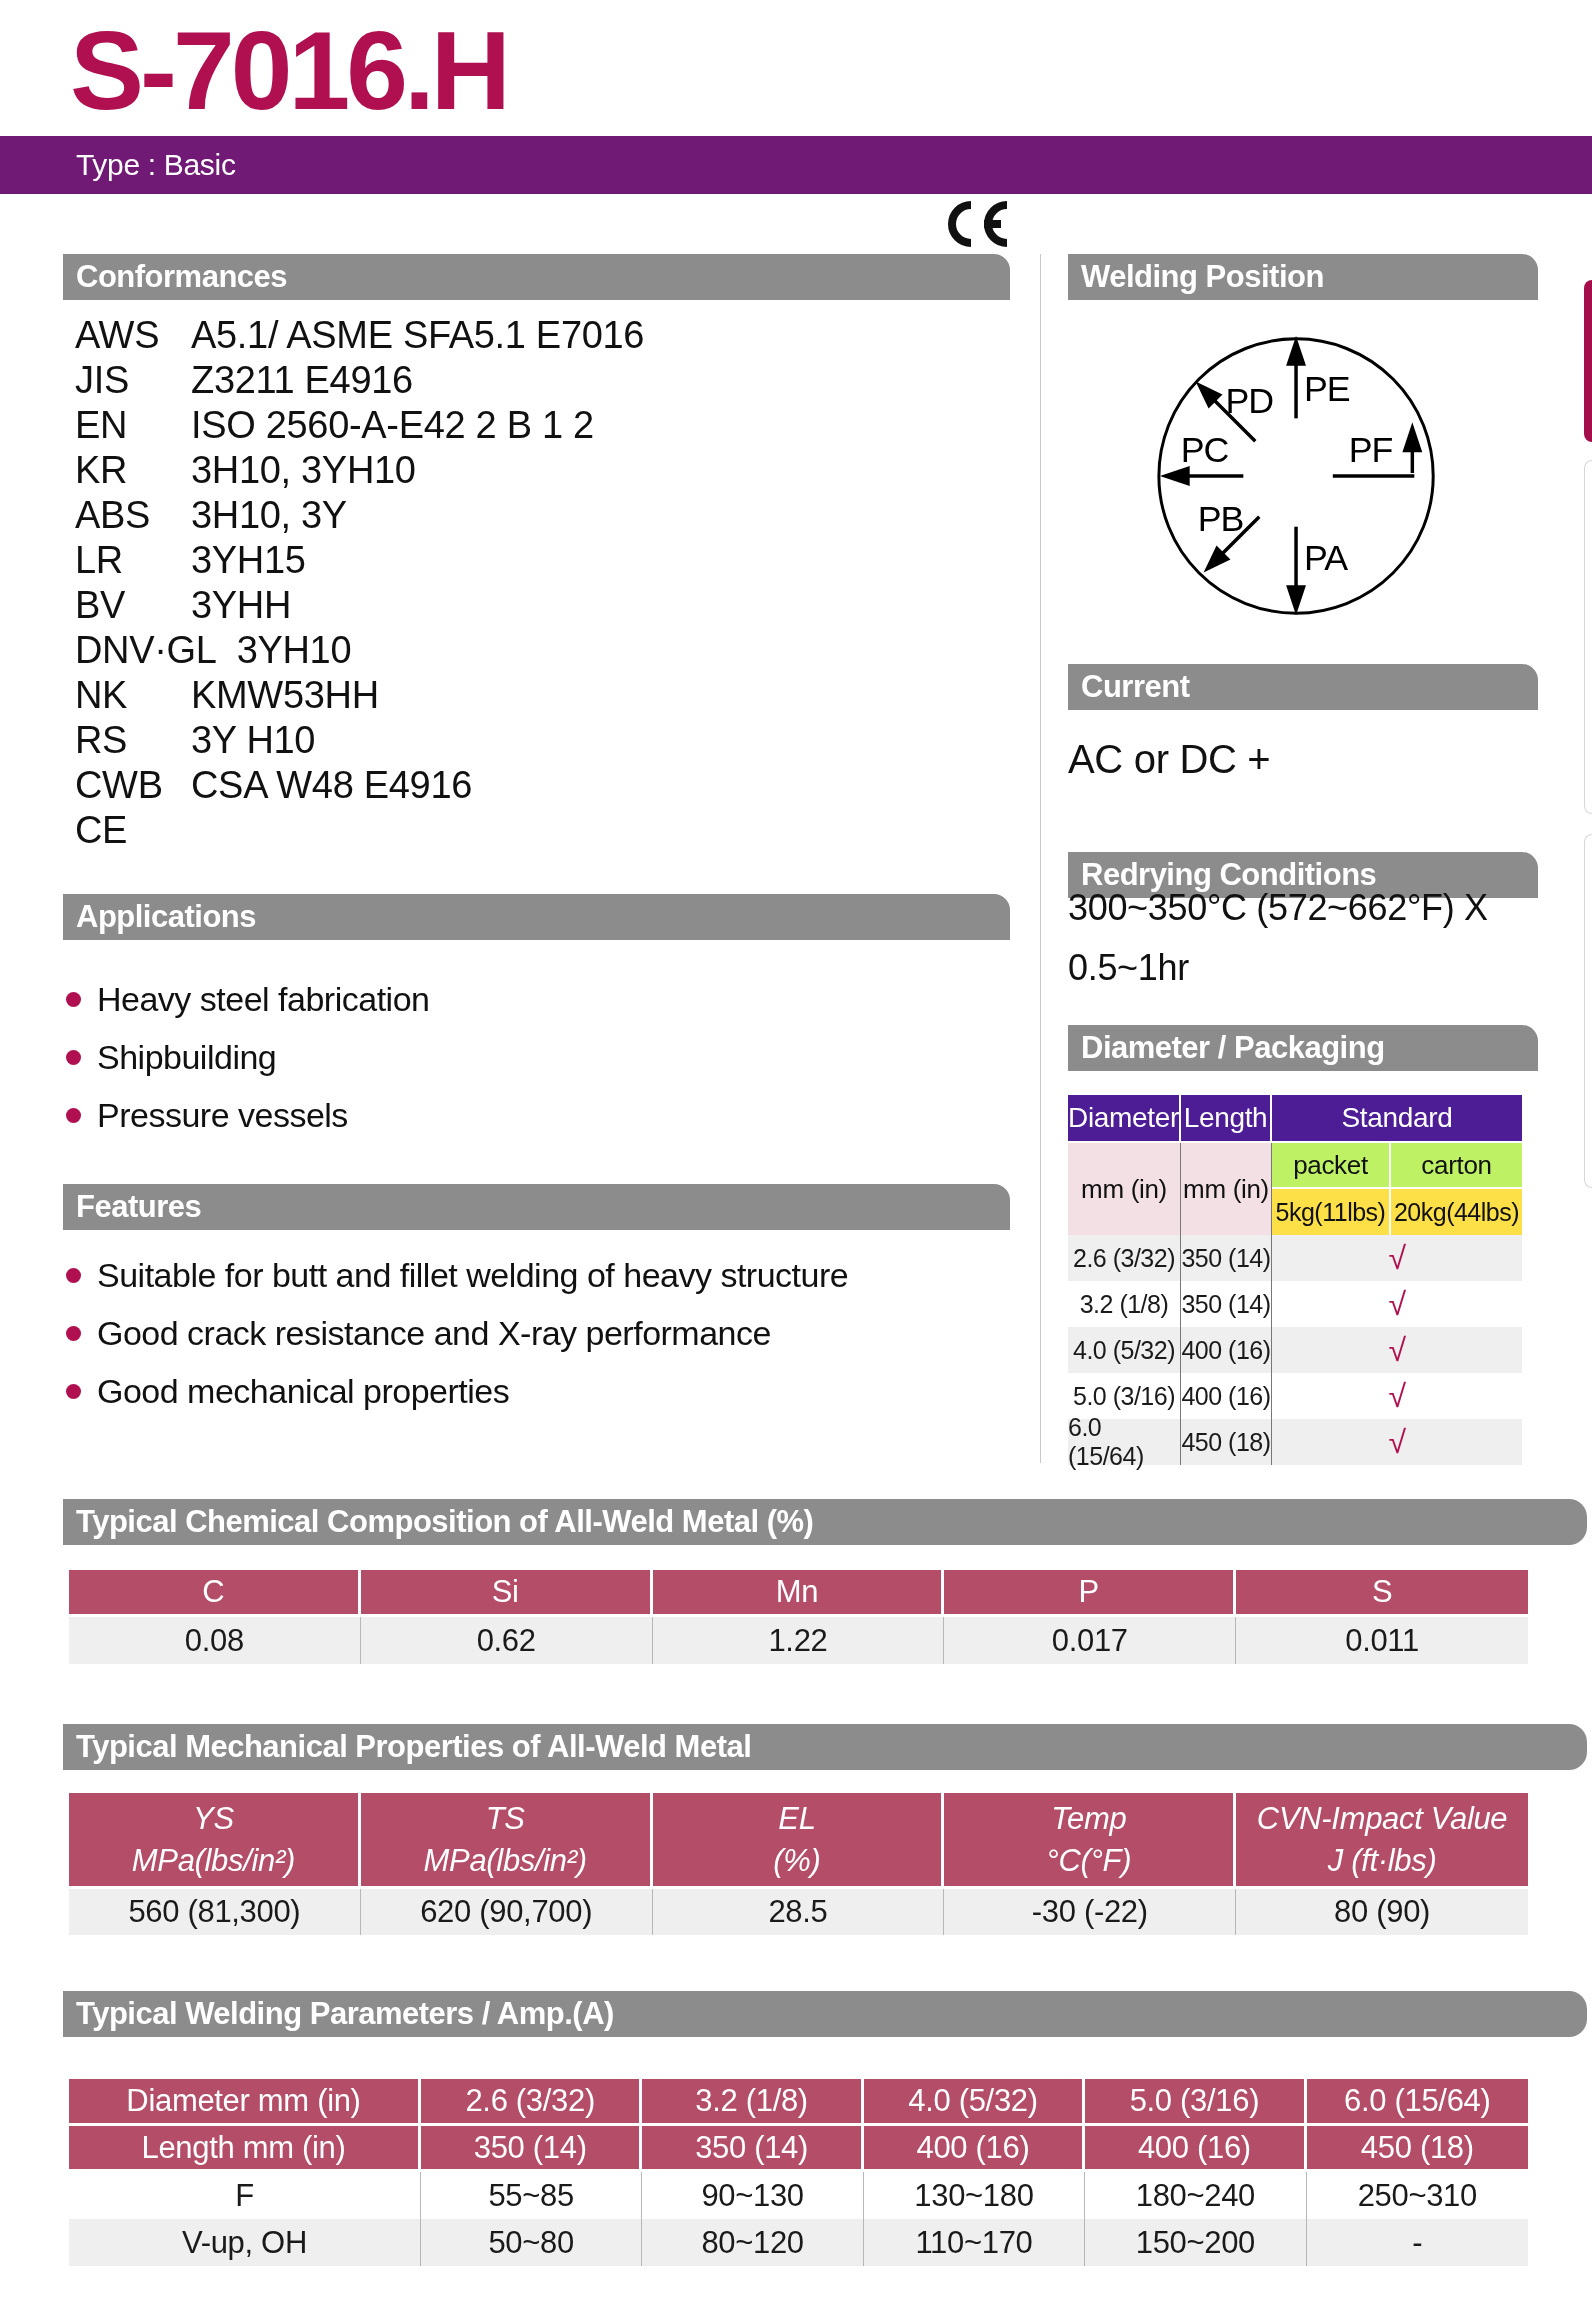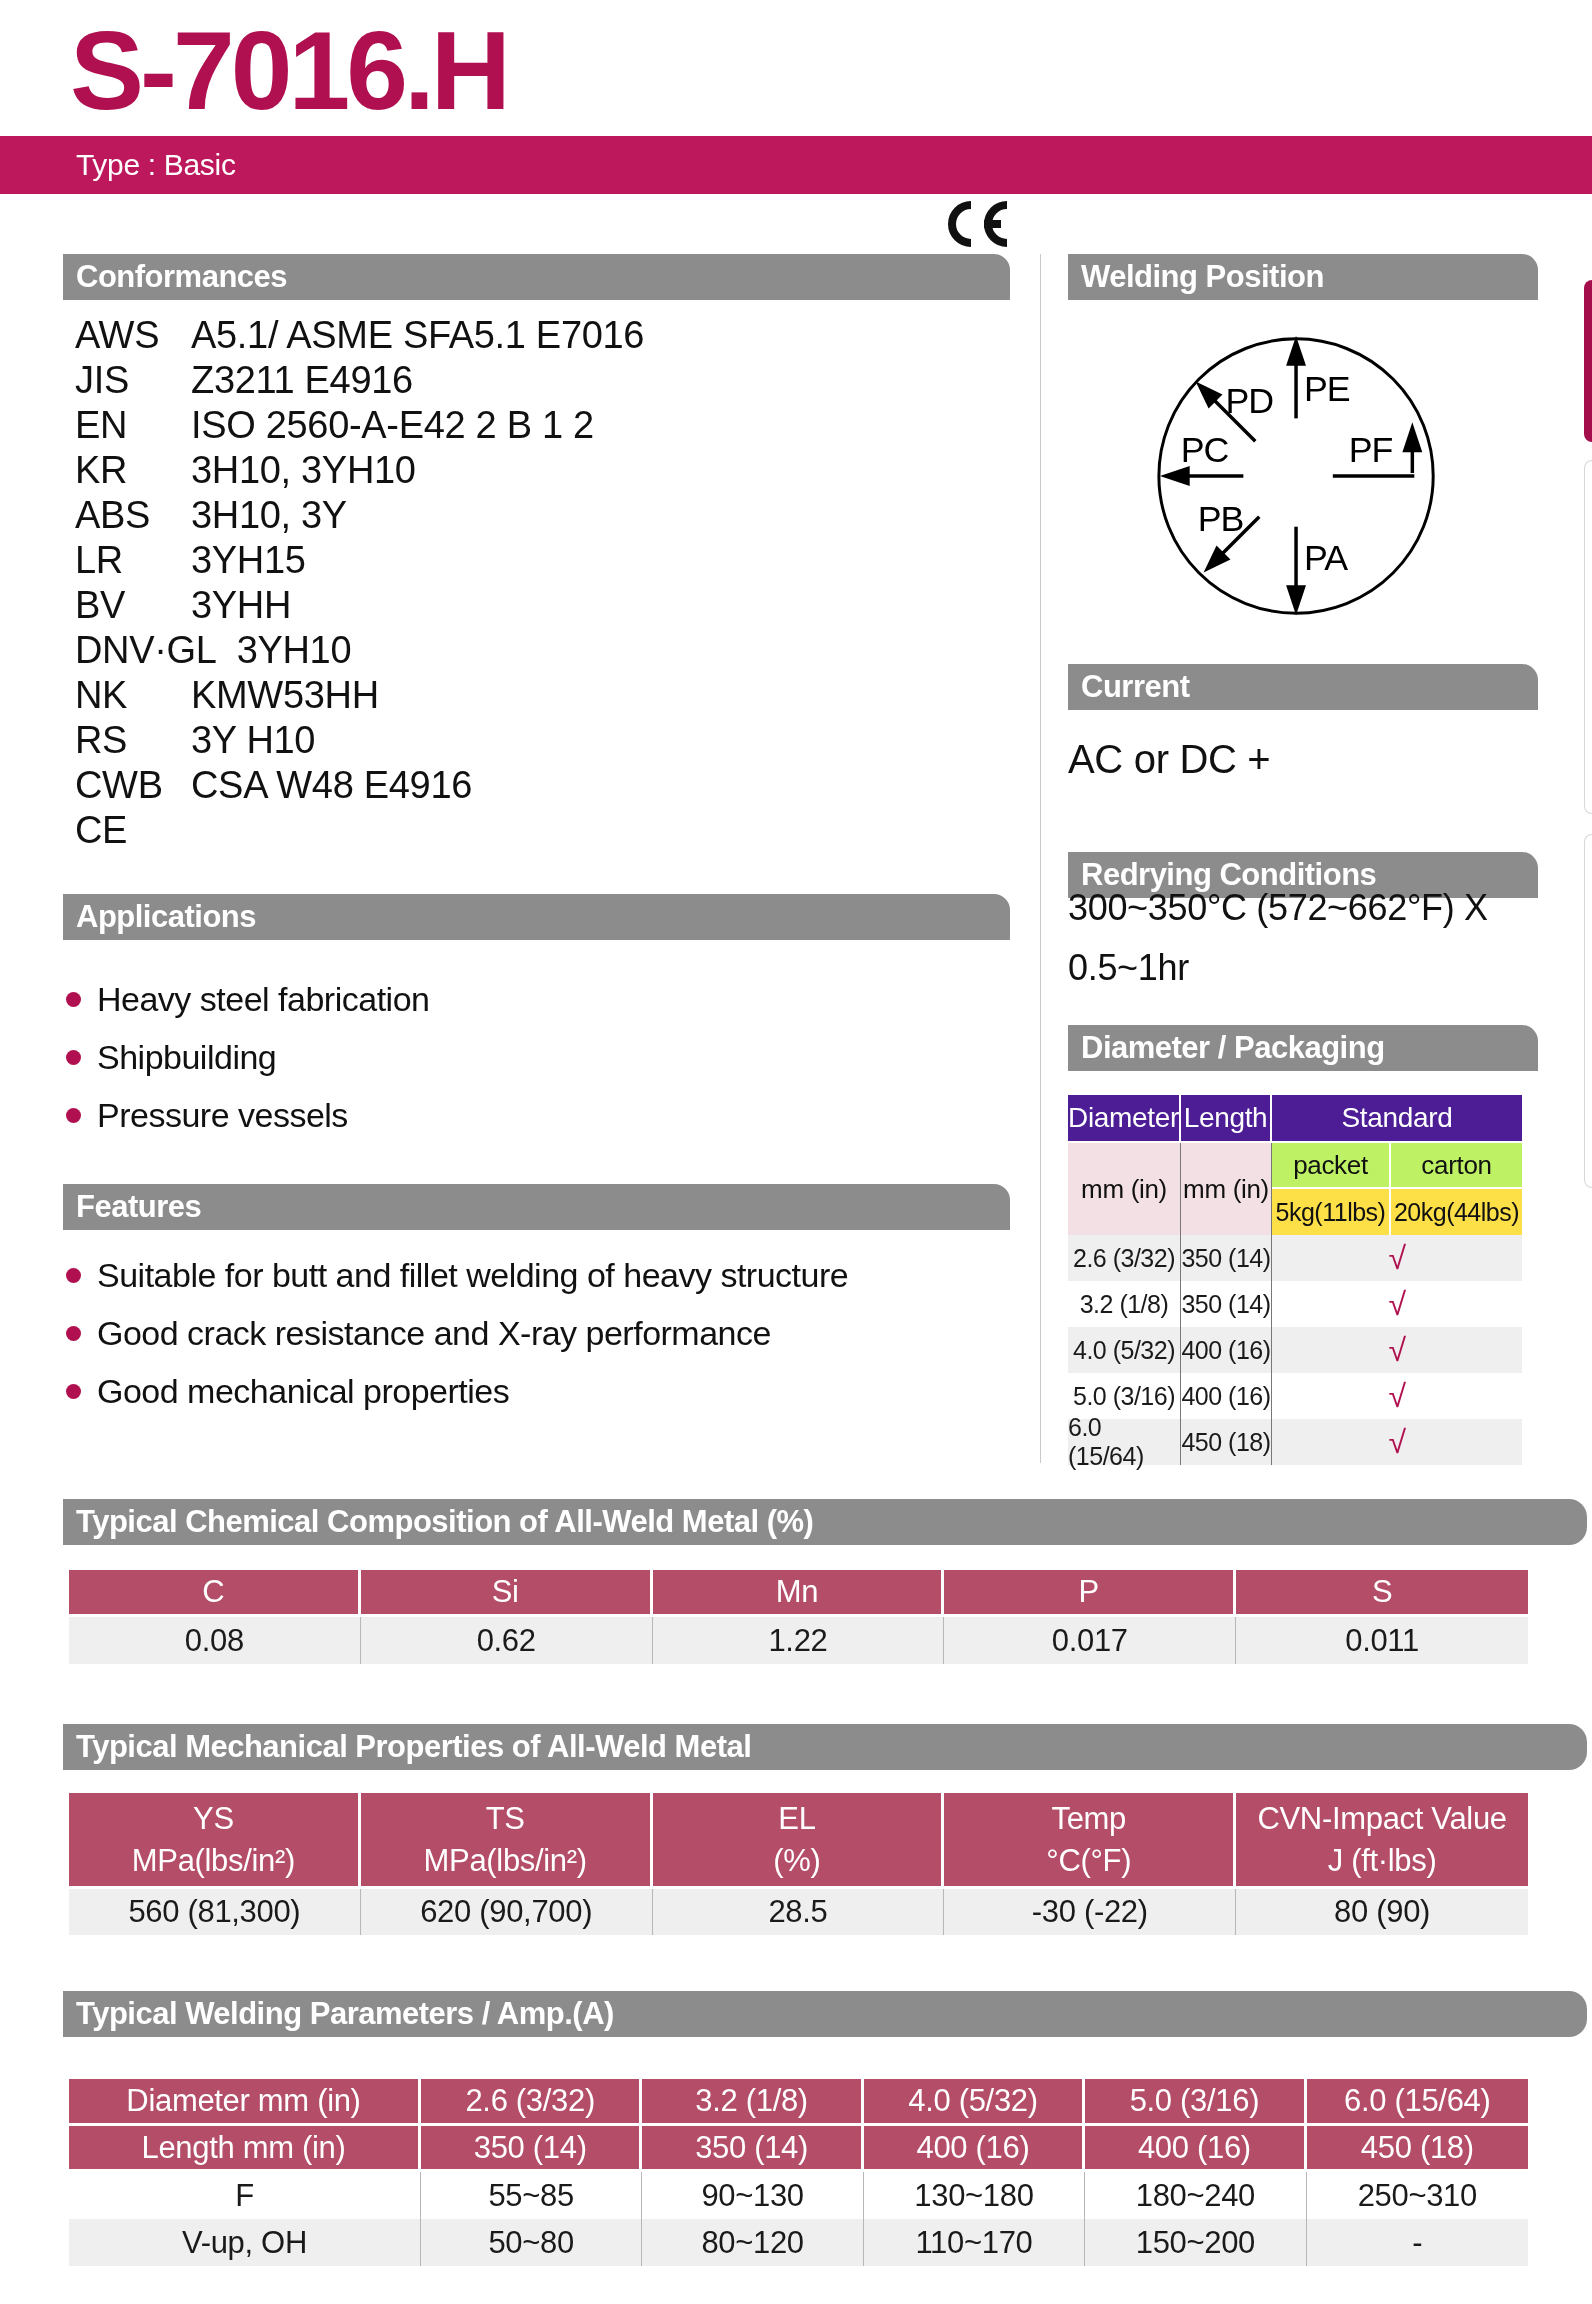--- a/index.html
+++ b/index.html
@@ -8,21 +8,21 @@
     font-family:"Liberation Sans","DejaVu Sans",sans-serif;color:#111;
     letter-spacing:-0.02em;
   }
   
   .product-title{
     position:absolute;left:70px;top:16px;
     font-size:111px;font-weight:bold;letter-spacing:-4px;color:#b0104f;
     line-height:1.0;
   }
   .type-bar{
-    position:absolute;left:0;top:136px;width:1592px;height:58px;background:#be185d;
+    position:absolute;left:0;top:136px;width:1592px;height:58px;background:#701a75;
   }
   .type-bar span{
     position:absolute;left:76px;top:0;line-height:58px;color:#fff;font-size:30px;
   }
   .ce-svg{position:absolute;left:943px;top:200px;}
   
   .secbar{
     position:absolute;height:46px;background:#8c8c8c;border-radius:0 16px 0 0;
     color:#fff;font-weight:bold;font-size:31px;line-height:46px;
     padding-left:13px;box-sizing:border-box;letter-spacing:-0.5px;
@@ -64,21 +64,21 @@
   .pd{font-size:25px;letter-spacing:-0.5px;color:#1a1a1a;}
   .pd.linr{border-right:1px solid #777;}
   .rowA{background:#efefef;}
   .rowB{background:#ffffff;}
   .pcheck{color:#b0104f;font-size:32px;}
   
   .gtable{position:absolute;display:grid;}
   .gtable>div{display:flex;align-items:center;justify-content:center;box-sizing:border-box;text-align:center;}
   .hcell{background:#b44d68;color:#fff;font-size:31px;border-bottom:3px solid #fff;}
   .hcell.gapr{border-right:3px solid #fff;}
-  .hcell .two{display:block;line-height:42px;}
+  .hcell .two{display:block;line-height:42px;font-style:italic;}
   .vcell{background:#efefef;font-size:31px;color:#1a1a1a;}
   .vcell.linr{border-right:1px solid #b7b7b7;}
   .vcell.white{background:#ffffff;}
   
   .wp-svg text{font-family:"Liberation Sans","DejaVu Sans",sans-serif;font-size:36px;fill:#000;letter-spacing:-1px;}
 </style>
 </head>
 <body>
 
 <div id="page">

